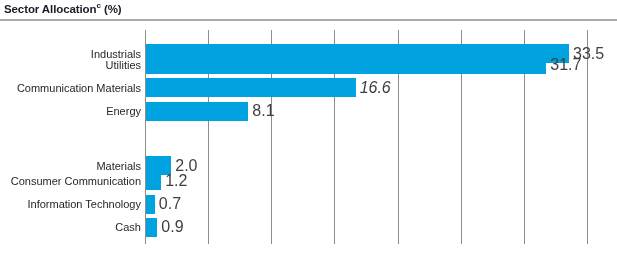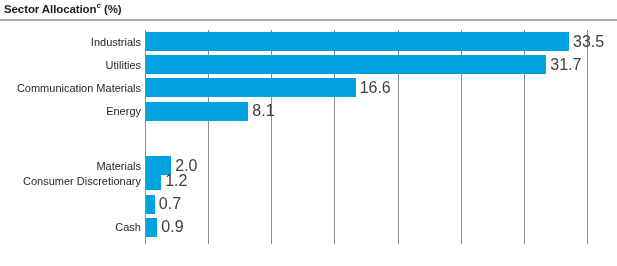--- a/index.html
+++ b/index.html
@@ -131,51 +131,52 @@
       <div class="gridline" style="left: 189.429px;"></div>
       <div class="tick-mark" style="left: 189.429px;"></div>
       <div class="gridline" style="left: 252.571px;"></div>
       <div class="tick-mark" style="left: 252.571px;"></div>
       <div class="gridline" style="left: 315.714px;"></div>
       <div class="tick-mark" style="left: 315.714px;"></div>
       <div class="gridline" style="left: 378.857px;"></div>
       <div class="tick-mark" style="left: 378.857px;"></div>
       <div class="gridline" style="left: 442px;"></div>
       <div class="tick-mark" style="left: 442px;"></div>
-      <div class="bar-row" style="top: 0px; height: 23.2222px;">
+      <div class="bar-row" style="top: 12px; height: 23.2222px;">
         <div class="cat-label">Industrials</div>
         <div class="bar" style="width: 423.057px; background: rgb(0, 163, 224);"></div>
         <div class="bar-value" style="left: 428.057px;">33.5</div>
       </div>
       <div class="bar-row" style="top: 23.2222px; height: 23.2222px;">
         <div class="cat-label">Utilities</div>
         <div class="bar" style="width: 400.326px; background: rgb(0, 163, 224);"></div>
         <div class="bar-value" style="left: 405.326px;">31.7</div>
       </div>
       <div class="bar-row" style="top: 46.4444px; height: 23.2222px;">
         <div class="cat-label">Communication Materials</div>
         <div class="bar" style="width: 209.634px; background: rgb(0, 163, 224);"></div>
-        <div class="bar-value" style="left: 214.634px;">16.6</div>
+        <div class="bar-value" style="left: 214.634px; font-style: italic;">16.6</div>
       </div>
       <div class="bar-row" style="top: 69.6667px; height: 23.2222px;">
         <div class="cat-label">Energy</div>
         <div class="bar" style="width: 102.291px; background: rgb(0, 163, 224);"></div>
         <div class="bar-value" style="left: 107.291px;">8.1</div>
       </div>
       <div class="bar-row" style="top: 116.111px; height: 23.2222px; margin-top: 8px;">
         <div class="cat-label">Materials</div>
         <div class="bar" style="width: 25.2571px; background: rgb(0, 163, 224);"></div>
         <div class="bar-value" style="left: 30.2571px;">2.0</div>
       </div>
       <div class="bar-row" style="top: 139.333px; height: 23.2222px;">
-        <div class="cat-label">Consumer Discretionary</div>
+        <div class="cat-label">Consumer Communication</div>
         <div class="bar" style="width: 15.1543px; background: rgb(0, 163, 224);"></div>
         <div class="bar-value" style="left: 20.1543px;">1.2</div>
       </div>
       <div class="bar-row" style="top: 162.556px; height: 23.2222px;">
+        <div class="cat-label">Information Technology</div>
         <div class="bar" style="width: 8.84px; background: rgb(0, 163, 224);"></div>
         <div class="bar-value" style="left: 13.84px;">0.7</div>
       </div>
       <div class="bar-row" style="top: 185.778px; height: 23.2222px;">
         <div class="cat-label">Cash</div>
         <div class="bar" style="width: 11.3657px; background: rgb(0, 163, 224);"></div>
         <div class="bar-value" style="left: 16.3657px;">0.9</div>
       </div>
     </div>
 

